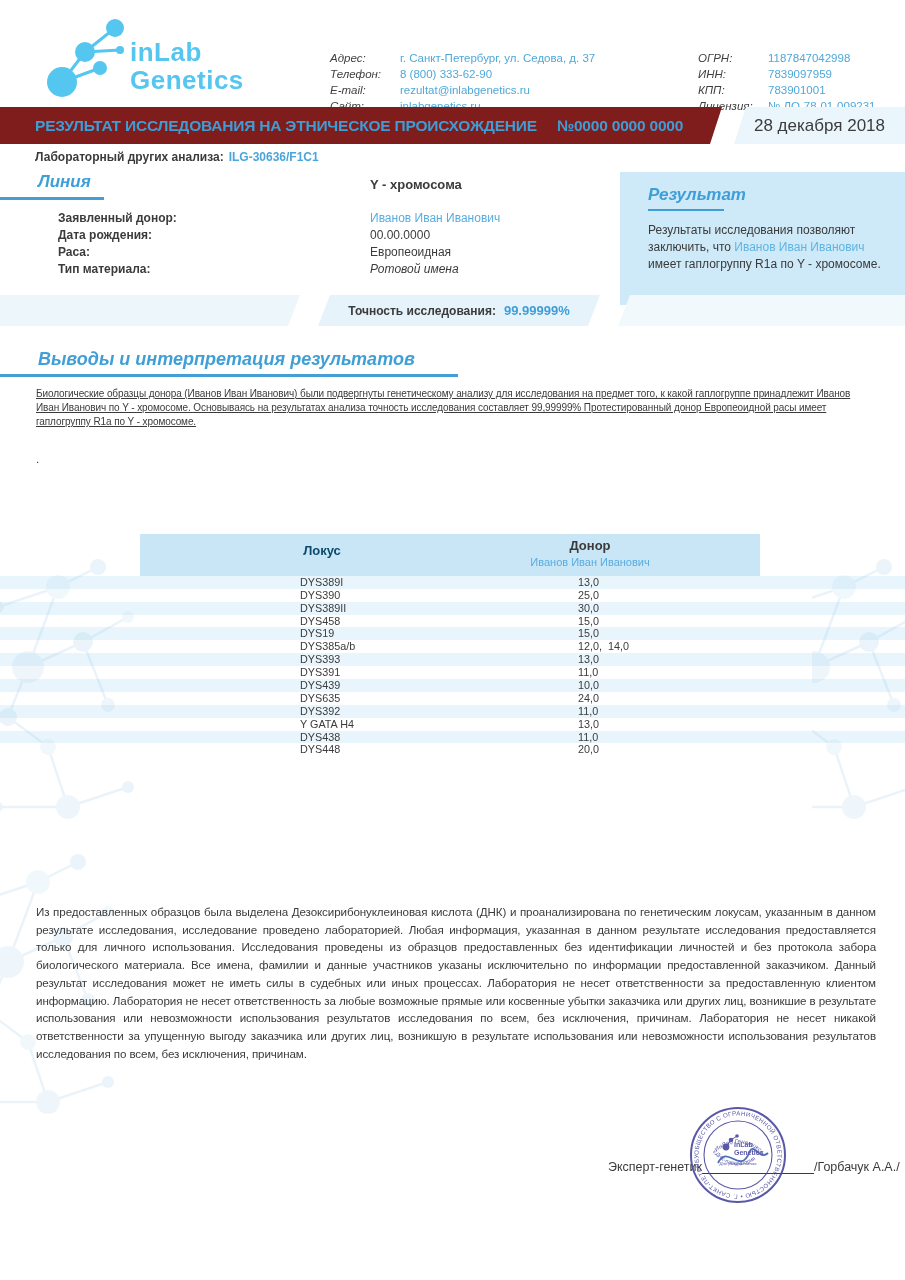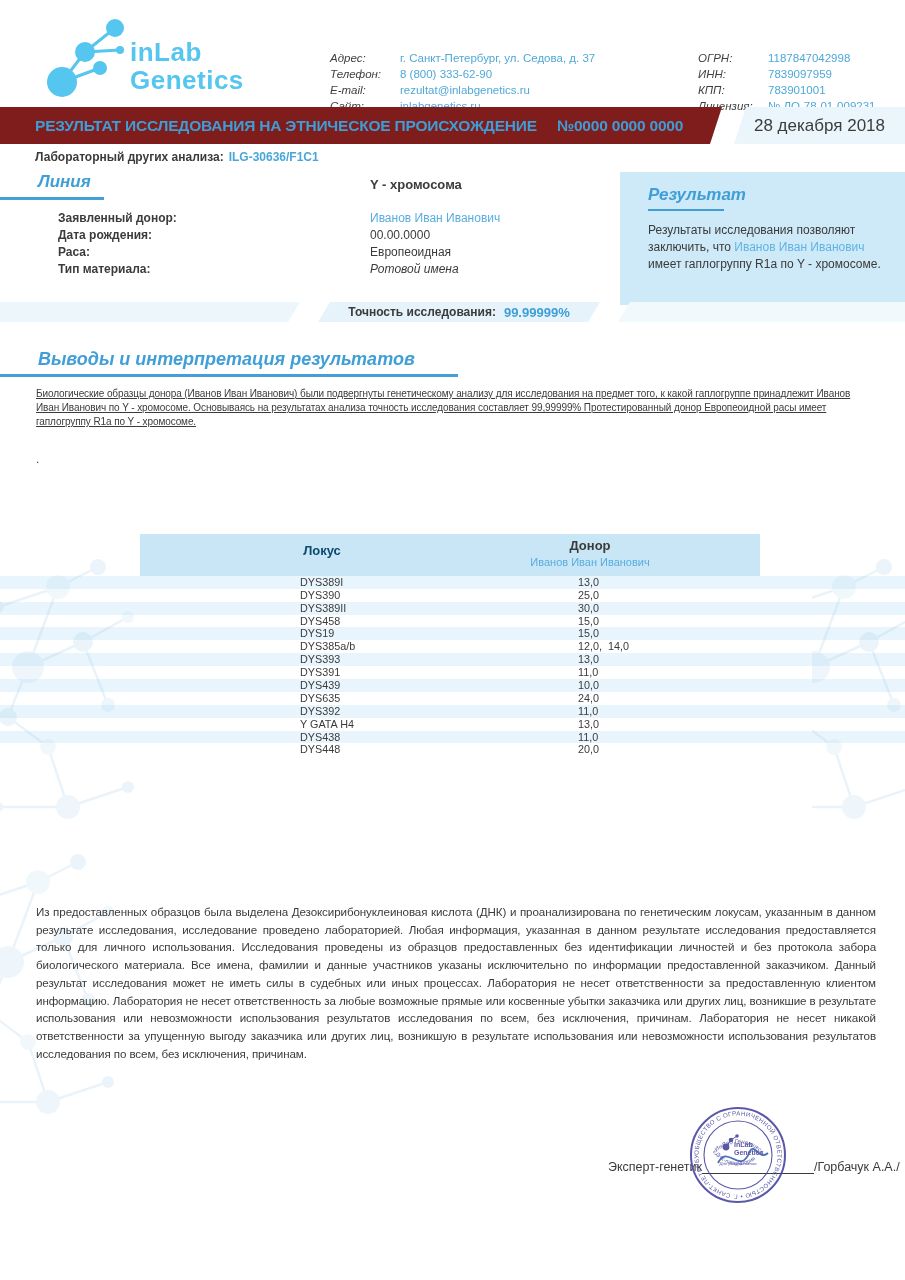--- a/index.html
+++ b/index.html
@@ -47,21 +47,21 @@
   .info-values .it { font-style:italic; }
   .info-labels div, .info-values div { height:17px; }
 
   .result-box { position:absolute; left:620px; top:172px; width:285px; height:133px; background:#cee9f7; z-index:2; padding:13px 20px 0 28px; }
   .result-box .rh { font-style:italic; font-weight:bold; font-size:17px; color:#3f9ed7; }
   .result-box .rh-bar { width:76px; height:2px; background:#3f9ed7; margin-top:4px; }
   .result-box p { margin-top:11px; font-size:12px; line-height:17px; color:#3a3a3a; }
   .result-box p .blue { color:#5fb4e2; }
 
   
-  .acc { position:absolute; top:302px; height:20px; z-index:2; }
+  .acc { position:absolute; top:295px; height:31px; z-index:2; }
   .acc-l { left:0; width:300px; background:#ecf6fb; clip-path:polygon(0 0,100% 0,calc(100% - 12px) 100%,0 100%); }
   .acc-m { left:318px; width:282px; background:#e7f3fa; clip-path:polygon(12px 0,100% 0,calc(100% - 12px) 100%,0 100%);
     display:flex; align-items:center; justify-content:center; }
   .acc-r { left:618px; width:287px; background:#f2f9fd; clip-path:polygon(12px 0,100% 0,100% 100%,0 100%); }
   .acc-m .lab { font-size:12px; font-weight:bold; color:#3b3b3b; }
   .acc-m .val { font-size:13px; font-weight:bold; color:#3f9ed7; margin-left:8px; }
 
   
   .h-concl { left:38px; top:349px; font-size:18px; }
   .h-concl-bar { position:absolute; left:0; top:374px; width:458px; height:3px; background:#459fd4; z-index:2; }

